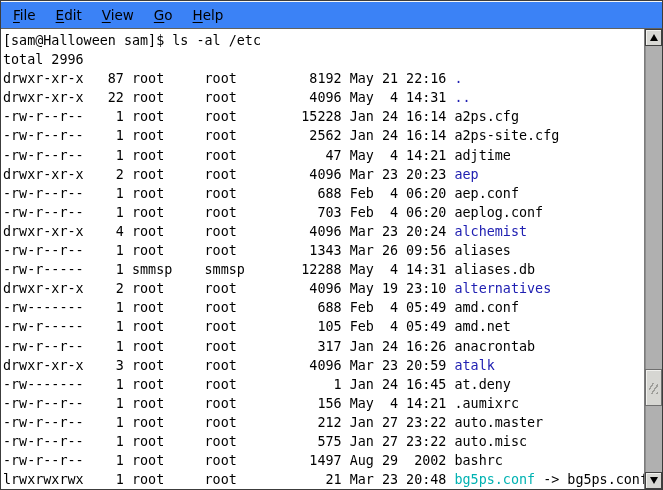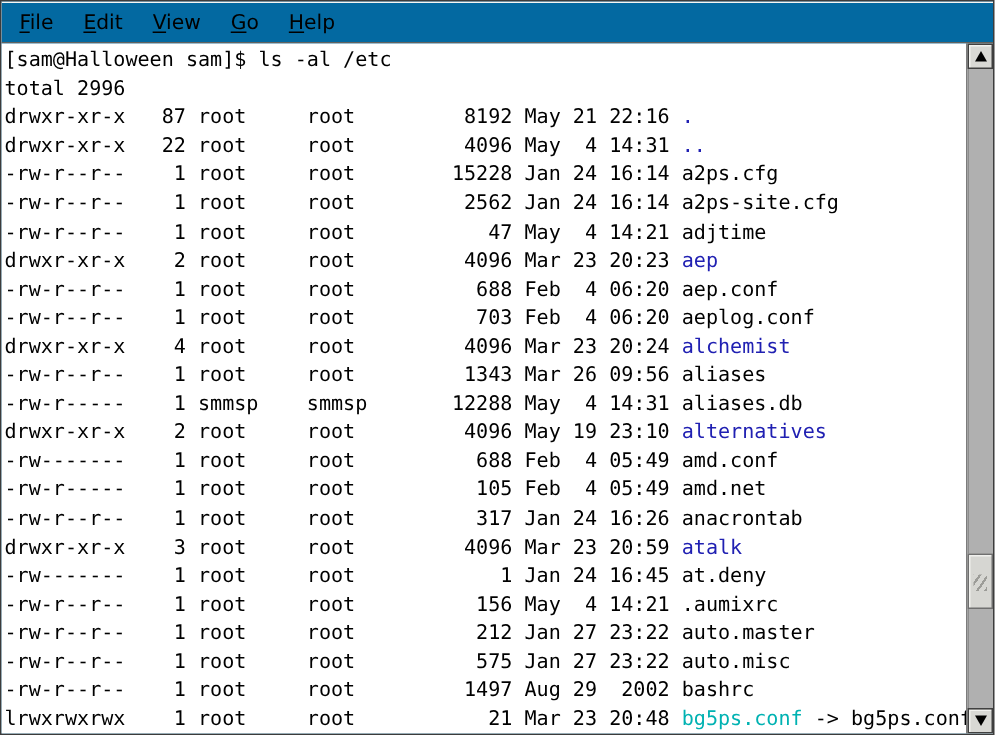--- a/index.html
+++ b/index.html
@@ -3,29 +3,29 @@
 <meta charset="utf-8">
 <style>
   html,body{margin:0;padding:0;background:#888;}
   .window{
     width:663px;height:490px;box-sizing:border-box;
     border:1px solid #3c3c3c;background:#ffffff;
     display:flex;flex-direction:column;overflow:hidden;
     font-family:"DejaVu Sans",sans-serif;
   }
   .menubar{
-    height:27px;flex:0 0 27px;background:#0369a1;
+    height:27px;flex:0 0 27px;background:#3b82f6;
     border-bottom:1px solid #62625e;
     box-shadow:inset 0 1px 0 #f7f7f5;
     display:flex;align-items:center;padding-left:2px;
     font-size:13.5px;color:#000;
   }
   .menu-item{padding:4px 10px;cursor:default;white-space:nowrap;}
   .menu-item .mn{text-decoration:underline;text-underline-offset:2px;}
-  .body{flex:1;display:flex;min-height:0;background:#0369a1;}
+  .body{flex:1;display:flex;min-height:0;background:#be185d;}
   .screen{
     flex:1;min-width:0;overflow:hidden;background:#ffffff;
     padding:2px 0 0 2px;
     font-family:"DejaVu Sans Mono",monospace;
     font-size:13.4px;line-height:19.1px;color:#000;
     white-space:pre;cursor:text;
   }
   .line{white-space:pre;}
   
   .scrollbar{

